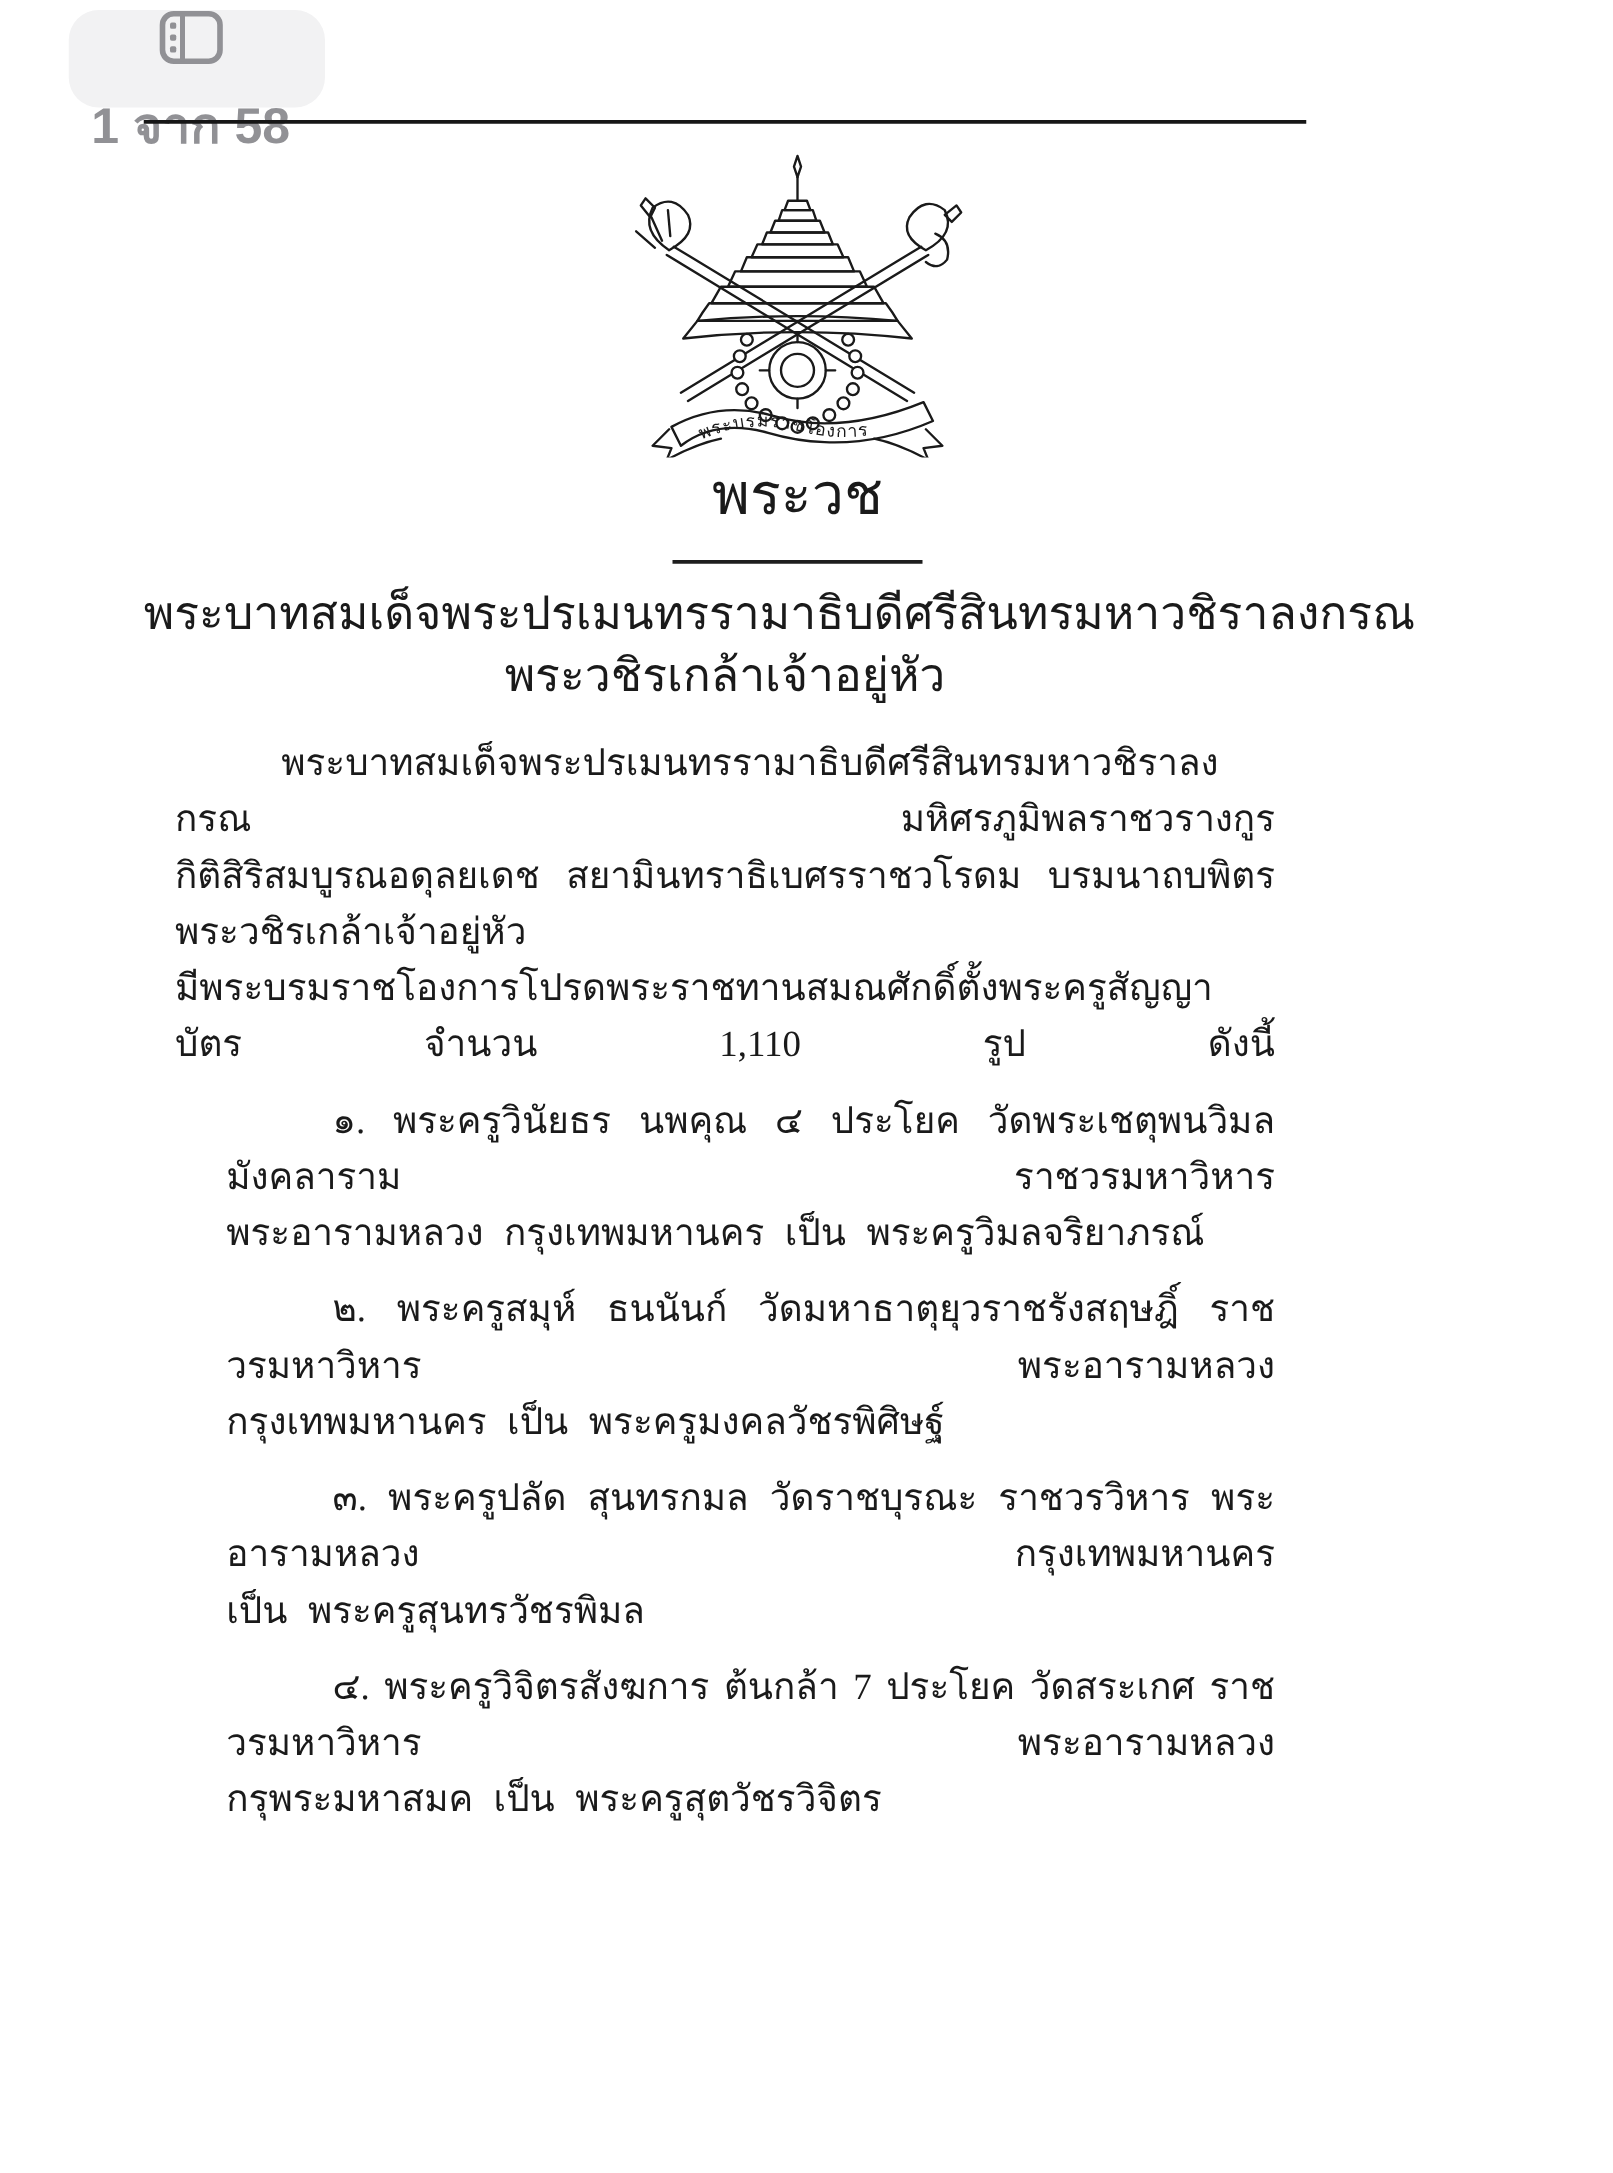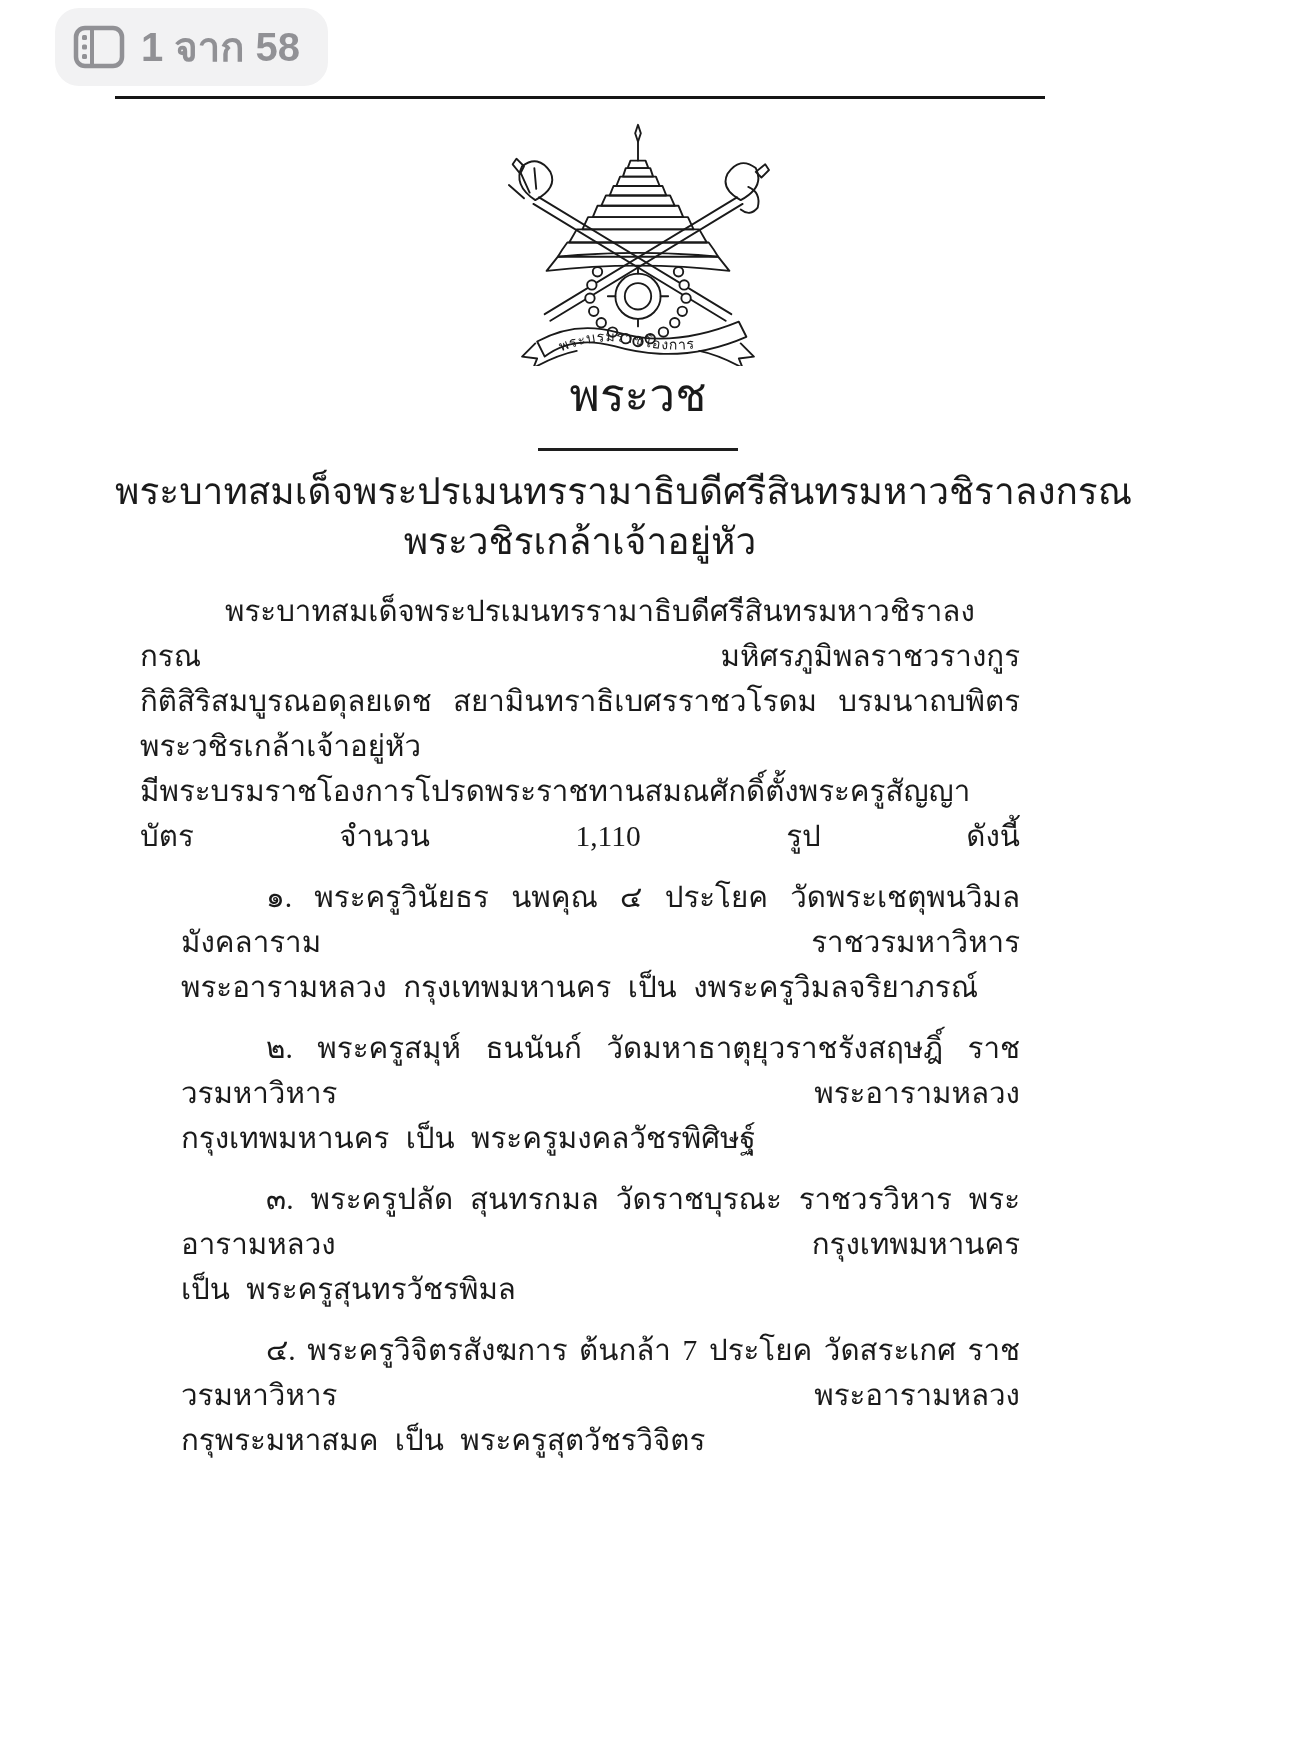--- a/index.html
+++ b/index.html
@@ -16,20 +16,21 @@
   .page-pill {
     position: absolute; left: 55px; top: 8px; height: 78px;
     padding: 0 28px 0 18px;
     background: #f2f2f3;
     border-radius: 24px;
     display: flex; align-items: center; gap: 16px;
     color: #919195;
     font-family: "Liberation Sans", "DejaVu Sans", sans-serif;
     font-size: 40px; font-weight: 600;
     user-select: none;
+    flex-direction: column;
   }
   .page-pill svg { display: block; }
 
   
   .doc { position: absolute; left: 115px; top: 88px; width: 930px; }
 
   .page-label { text-align: center; font-size: 27px; line-height: 34px; }
   .header-row {
     margin-top: 6px;
     display: grid; grid-template-columns: 1fr auto 1fr; align-items: baseline;
@@ -153,21 +154,21 @@
     <div class="royal-line first">พระบาทสมเด็จพระปรเมนทรรามาธิบดีศรีสินทรมหาวชิราลงกรณ</div>
     <div class="royal-line">พระวชิรเกล้าเจ้าอยู่หัว</div>
 
     <div class="body-text">
       <div class="line indent j">พระบาทสมเด็จพระปรเมนทรรามาธิบดีศรีสินทรมหาวชิราลงกรณ มหิศรภูมิพลราชวรางกูร</div>
       <div class="line j">กิติสิริสมบูรณอดุลยเดช สยามินทราธิเบศรราชวโรดม บรมนาถบพิตร พระวชิรเกล้าเจ้าอยู่หัว</div>
       <div class="line j">มีพระบรมราชโองการโปรดพระราชทานสมณศักดิ์ตั้งพระครูสัญญาบัตร จำนวน 1,110 รูป ดังนี้</div>
 
       <div class="item">
         <div class="line indent j">๑. พระครูวินัยธร นพคุณ ๔ ประโยค วัดพระเชตุพนวิมลมังคลาราม ราชวรมหาวิหาร</div>
-        <div class="line sp">พระอารามหลวง กรุงเทพมหานคร เป็น งพระครูวิมลจริยาภรณ์</div>
+        <div class="line sp">พระอารามหลวง กรุงเทพมหานคร เป็น พระครูวิมลจริยาภรณ์</div>
       </div>
       <div class="item">
         <div class="line indent j">๒. พระครูสมุห์ ธนนันก์ วัดมหาธาตุยุวราชรังสฤษฎิ์ ราชวรมหาวิหาร พระอารามหลวง</div>
         <div class="line sp">กรุงเทพมหานคร เป็น พระครูมงคลวัชรพิศิษฐ์</div>
       </div>
       <div class="item">
         <div class="line indent j">๓. พระครูปลัด สุนทรกมล วัดราชบุรณะ ราชวรวิหาร พระอารามหลวง กรุงเทพมหานคร</div>
         <div class="line sp">เป็น พระครูสุนทรวัชรพิมล</div>
       </div>
       <div class="item">

